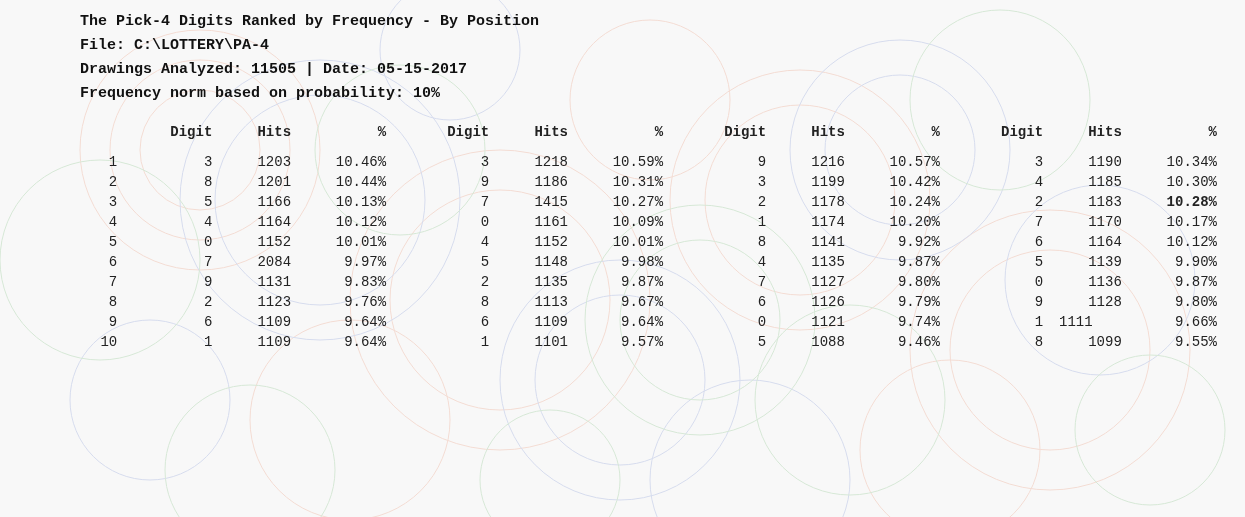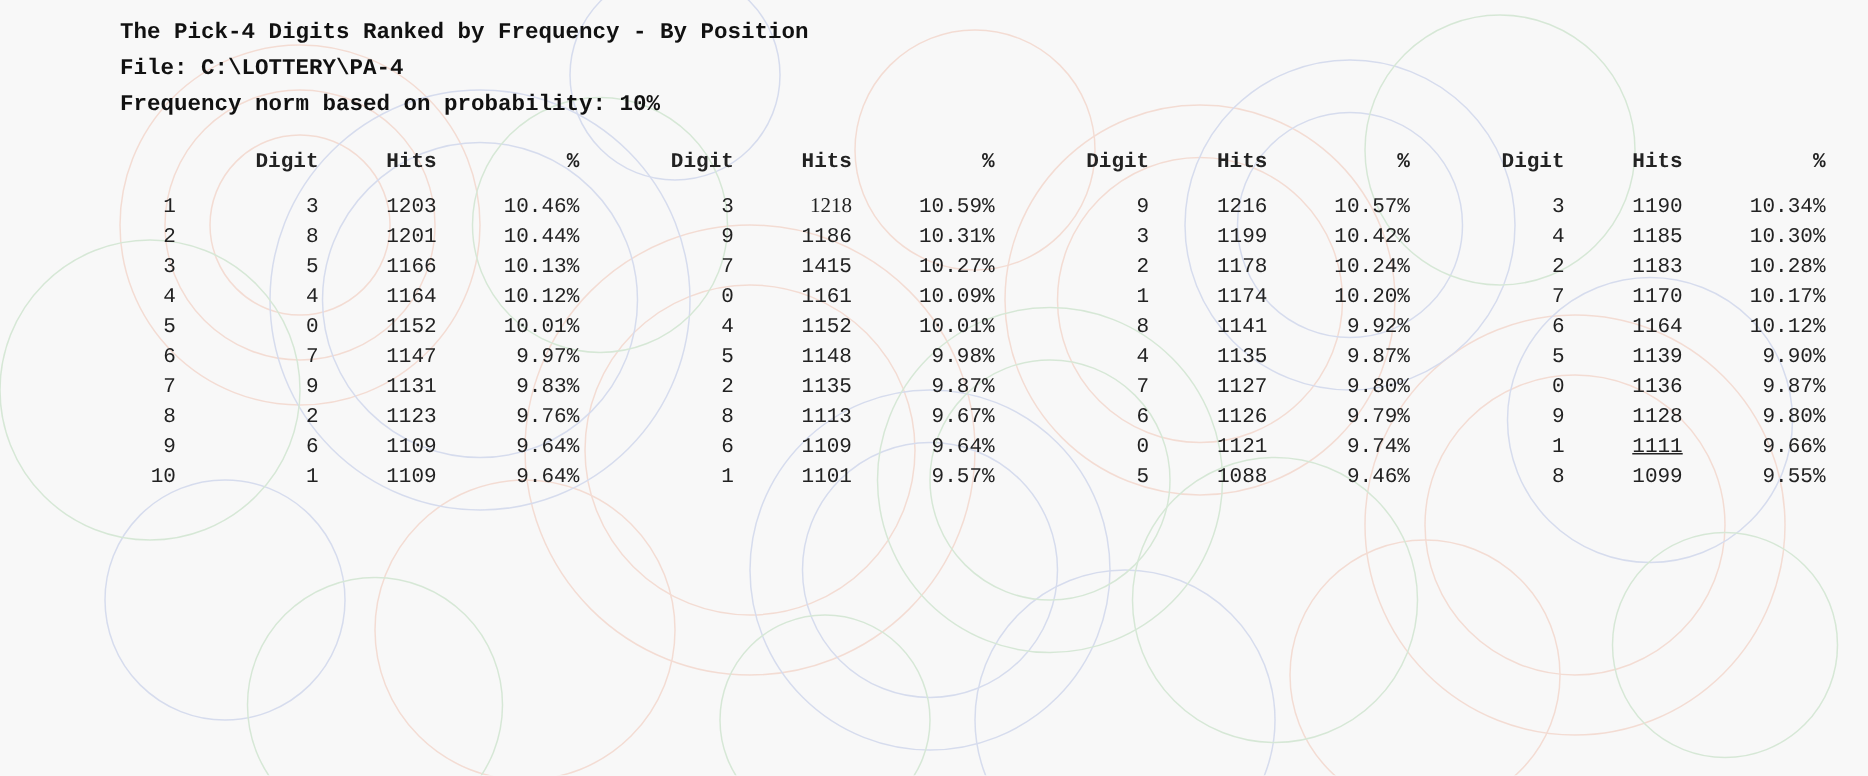--- a/index.html
+++ b/index.html
@@ -132,20 +132,21 @@
     <circle cx="850" cy="400" r="95"></circle>
     <circle cx="550" cy="480" r="70"></circle>
   </g>
 </svg>
 
 <div class="content">
 
   <div class="header-section">
     <div class="header-line">The Pick-4 Digits Ranked by Frequency - By Position</div>
     <div class="header-line">File: C:\LOTTERY\PA-4</div>
+    <div class="header-line">Drawings Analyzed:  11505 | Date: 05-15-2017</div>
     <div class="header-line">Frequency norm based on probability: 10%</div>
   </div>
 
   <table class="data-table">
     <thead>
 
 
       <tr class="sub-header">
         <th class="rank-col"></th>
         <th class="col-digit">Digit</th>
@@ -169,21 +170,21 @@
         </tr>
     </thead>
     <tbody id="table-body">
     <tr>
       <td class="rank-col" style="text-align:right; padding-right:20px;">1</td>
       <td class="col-digit" style="text-align:right;">3</td>
       <td class="col-hits" style="text-align:right;">1203</td>
       <td class="col-pct" style="text-align:right;">10.46%</td>
       <td style="width:20px;"></td>
       <td class="col-digit" style="text-align:right;">3</td>
-      <td class="col-hits" style="text-align:right;font-family:Liberation Serif, serif;">1218</td>
+      <td class="col-hits" style="text-align:right;">1218</td>
       <td class="col-pct" style="text-align:right;">10.59%</td>
       <td style="width:20px;"></td>
       <td class="col-digit" style="text-align:right;">9</td>
       <td class="col-hits" style="text-align:right;">1216</td>
       <td class="col-pct" style="text-align:right;">10.57%</td>
       <td style="width:20px;"></td>
       <td class="col-digit" style="text-align:right;">3</td>
       <td class="col-hits" style="text-align:right;">1190</td>
       <td class="col-pct" style="text-align:right;">10.34%</td>
     </tr>
@@ -214,21 +215,21 @@
       <td class="col-digit" style="text-align:right;">7</td>
       <td class="col-hits" style="text-align:right;">1415</td>
       <td class="col-pct" style="text-align:right;">10.27%</td>
       <td style="width:20px;"></td>
       <td class="col-digit" style="text-align:right;">2</td>
       <td class="col-hits" style="text-align:right;">1178</td>
       <td class="col-pct" style="text-align:right;">10.24%</td>
       <td style="width:20px;"></td>
       <td class="col-digit" style="text-align:right;">2</td>
       <td class="col-hits" style="text-align:right;">1183</td>
-      <td class="col-pct" style="text-align:right;">10.28%</td>
+      <td class="col-pct" style="text-align:right;font-weight:bold;">10.28%</td>
     </tr>
         <tr>
       <td class="rank-col" style="text-align:right; padding-right:20px;">4</td>
       <td class="col-digit" style="text-align:right;">4</td>
       <td class="col-hits" style="text-align:right;">1164</td>
       <td class="col-pct" style="text-align:right;">10.12%</td>
       <td style="width:20px;"></td>
       <td class="col-digit" style="text-align:right;">0</td>
       <td class="col-hits" style="text-align:right;">1161</td>
       <td class="col-pct" style="text-align:right;">10.09%</td>
@@ -255,21 +256,21 @@
       <td class="col-hits" style="text-align:right;">1141</td>
       <td class="col-pct" style="text-align:right;">9.92%</td>
       <td style="width:20px;"></td>
       <td class="col-digit" style="text-align:right;">6</td>
       <td class="col-hits" style="text-align:right;">1164</td>
       <td class="col-pct" style="text-align:right;">10.12%</td>
     </tr>
         <tr>
       <td class="rank-col" style="text-align:right; padding-right:20px;">6</td>
       <td class="col-digit" style="text-align:right;">7</td>
-      <td class="col-hits" style="text-align:right;">1147</td>
+      <td class="col-hits" style="text-align:right;">2084</td>
       <td class="col-pct" style="text-align:right;">9.97%</td>
       <td style="width:20px;"></td>
       <td class="col-digit" style="text-align:right;">5</td>
       <td class="col-hits" style="text-align:right;">1148</td>
       <td class="col-pct" style="text-align:right;">9.98%</td>
       <td style="width:20px;"></td>
       <td class="col-digit" style="text-align:right;">4</td>
       <td class="col-hits" style="text-align:right;">1135</td>
       <td class="col-pct" style="text-align:right;">9.87%</td>
       <td style="width:20px;"></td>
@@ -321,21 +322,21 @@
       <td style="width:20px;"></td>
       <td class="col-digit" style="text-align:right;">6</td>
       <td class="col-hits" style="text-align:right;">1109</td>
       <td class="col-pct" style="text-align:right;">9.64%</td>
       <td style="width:20px;"></td>
       <td class="col-digit" style="text-align:right;">0</td>
       <td class="col-hits" style="text-align:right;">1121</td>
       <td class="col-pct" style="text-align:right;">9.74%</td>
       <td style="width:20px;"></td>
       <td class="col-digit" style="text-align:right;">1</td>
-      <td class="col-hits" style="text-align:right;text-decoration:underline;">1111</td>
+      <td class="col-hits" style="text-align:left;">1111</td>
       <td class="col-pct" style="text-align:right;">9.66%</td>
     </tr>
         <tr>
       <td class="rank-col" style="text-align:right; padding-right:20px;">10</td>
       <td class="col-digit" style="text-align:right;">1</td>
       <td class="col-hits" style="text-align:right;">1109</td>
       <td class="col-pct" style="text-align:right;">9.64%</td>
       <td style="width:20px;"></td>
       <td class="col-digit" style="text-align:right;">1</td>
       <td class="col-hits" style="text-align:right;">1101</td>

